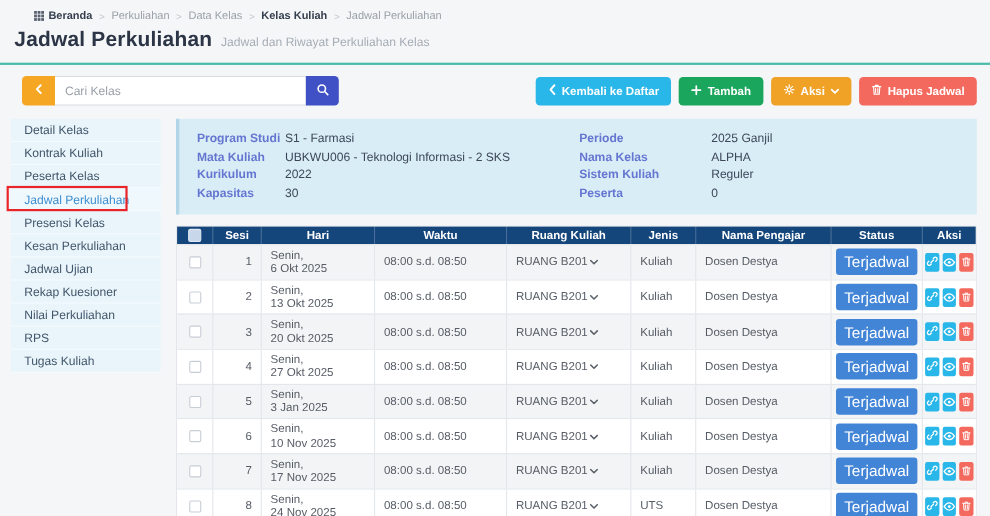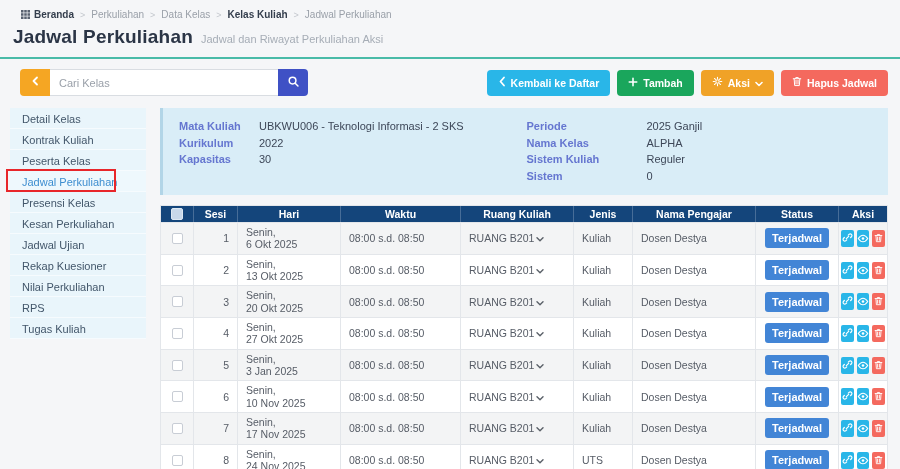--- a/index.html
+++ b/index.html
@@ -4,32 +4,32 @@
 <style>
   * { margin:0; padding:0; box-sizing:border-box; }
   html,body { width:900px; height:469px; overflow:hidden; }
   body {
     font-family:"Liberation Sans","DejaVu Sans",sans-serif;
     background:var(--page-bg,#f5f6f8);
     color:#3c4654;
     position:relative;
   }
   
-  .breadcrumb-bar { display:flex; align-items:center; gap:6px; padding:9px 21px 3px; font-size:10px; color:#9aa0a9; }
+  .breadcrumb-bar { display:flex; align-items:center; gap:6px; padding:9px 31px 3px; font-size:10px; color:#9aa0a9; }
   .crumb { display:inline-flex; align-items:center; gap:4px; cursor:pointer; }
   .crumb.bold { color:#343e4d; font-weight:700; }
   .crumb-sep { color:#c2c6cc; font-size:9px; }
   .bc-icon { display:inline-flex; }
   
   .page-header { padding:3px 13px 9px; display:flex; align-items:baseline; gap:8px; }
   .page-title { font-size:19px; font-weight:700; color:#2b3546; letter-spacing:.2px; }
   .page-subtitle { font-size:11px; color:#a6adb6; }
   .divider { height:2px; background:var(--accent-teal,#49bba8); width:100%; }
   
-  .toolbar { display:flex; align-items:center; padding:10px 12px 9px 20px; }
+  .toolbar { display:flex; align-items:flex-end; padding:10px 12px 9px 20px; }
   .search-group { display:flex; align-items:stretch; height:27px; }
   .prev-btn { width:30px; background:var(--prev-btn,#f5a623); border:none; border-radius:4px 0 0 4px; display:flex; align-items:center; justify-content:center; cursor:pointer; }
   .search-input { width:228px; border:1px solid #d9dde2; border-left:none; border-right:none; padding:0 9px; font-size:11px; color:#4a5160; outline:none; background:#fff; font-family:inherit; }
   .search-input::placeholder { color:#9aa0a9; }
   .search-btn { width:30px; background:var(--search-btn,#3f51c5); border:none; border-radius:0 4px 4px 0; display:flex; align-items:center; justify-content:center; cursor:pointer; }
   .toolbar-actions { margin-left:auto; display:flex; gap:7px; }
   .tbtn { display:inline-flex; align-items:center; gap:5px; height:26px; padding:0 11px; border:none; border-radius:4px; color:#fff; font-size:10.5px; font-weight:700; cursor:pointer; font-family:inherit; }
   .tbtn-back { background:var(--btn-back,#29b6e8); }
   .tbtn-add { background:var(--btn-add,#1aa65c); }
   .tbtn-actions { background:var(--btn-actions,#f0a227); }
@@ -59,21 +59,21 @@
   .tr.odd { background:#f3f4f5; }
   .tr.even { background:#ffffff; }
   .td { font-size:10.5px; color:#565c66; display:flex; align-items:center; padding:0 8px; border-right:1px solid #e3e6ea; overflow:hidden; }
   .td:last-child { border-right:none; }
   .td.center { justify-content:center; padding:0 2px; }
   .td.right { justify-content:flex-end; }
   .hari { flex-direction:column; align-items:flex-start; justify-content:center; line-height:12.5px; }
   .room { gap:2px; cursor:pointer; }
   .cb { width:11px; height:11px; background:#fff; border:1px solid #c8cdd5; border-radius:2px; display:inline-block; cursor:pointer; }
   .header-cb { width:12px; height:12px; background:#c8d8ea; border:1px solid #dde8f2; }
-  .badge { background:var(--badge-blue,#4285d6); color:#fff; font-size:11px; font-weight:700; padding:4px 7px; border-radius:3px; white-space:nowrap; }
+  .badge { background:var(--badge-blue,#4285d6); color:#fff; font-size:14px; font-weight:400; padding:4px 7px; border-radius:3px; white-space:nowrap; }
   .act-btn { width:16px; height:17px; border:none; border-radius:2px; display:inline-flex; align-items:center; justify-content:center; cursor:pointer; padding:0; }
   .act-cyan { background:var(--action-cyan,#29b6e8); }
   .act-red { background:var(--action-red,#f4695e); }
   .actions { gap:3px; }
 </style>
 </head>
 <body>
 
 <div class="breadcrumb-bar">
     <span class="crumb bold">
@@ -107,21 +107,21 @@
       <span>Kelas Kuliah</span>
     </span>
     <span class="crumb-sep">&gt;</span>
     <span class="crumb">
       <span>Jadwal Perkuliahan</span>
     </span>
   </div>
 
 <div class="page-header">
   <span class="page-title">Jadwal Perkuliahan</span>
-  <span class="page-subtitle">Jadwal dan Riwayat Perkuliahan Aksi</span>
+  <span class="page-subtitle">Jadwal dan Riwayat Perkuliahan Kelas</span>
 </div>
 <div class="divider"></div>
 
 <div class="toolbar">
   <div class="search-group">
     <button class="prev-btn">
       <span>
         <svg width="10" height="12" viewBox="0 0 10 12">
             <path d="M7 2.5L3.5 6 7 9.5" fill="none" stroke="#fff" stroke-width="1.8" stroke-linecap="round" stroke-linejoin="round"></path>
           </svg>
@@ -207,20 +207,24 @@
         <span class="side-label">RPS</span>
       </div>
       <div class="side-item">
         <span class="side-label">Tugas Kuliah</span>
       </div>
     </div>
   <div class="main">
     <div class="info-panel">
       <div class="info-col left">
           <div class="info-row">
+            <span class="info-label">Program Studi</span>
+            <span class="info-value">S1 - Farmasi</span>
+          </div>
+          <div class="info-row">
             <span class="info-label">Mata Kuliah</span>
             <span class="info-value">UBKWU006 - Teknologi Informasi - 2 SKS</span>
           </div>
           <div class="info-row">
             <span class="info-label">Kurikulum</span>
             <span class="info-value">2022</span>
           </div>
           <div class="info-row">
             <span class="info-label">Kapasitas</span>
             <span class="info-value">30</span>
@@ -233,21 +237,21 @@
           </div>
           <div class="info-row">
             <span class="info-label">Nama Kelas</span>
             <span class="info-value">ALPHA</span>
           </div>
           <div class="info-row">
             <span class="info-label">Sistem Kuliah</span>
             <span class="info-value">Reguler</span>
           </div>
           <div class="info-row">
-            <span class="info-label">Sistem</span>
+            <span class="info-label">Peserta</span>
             <span class="info-value">0</span>
           </div>
         </div>
     </div>
     <div class="table">
       <div class="thead">
           <div class="th">
             <span class="cb header-cb"></span>
           </div>
           <div class="th">Sesi</div>

